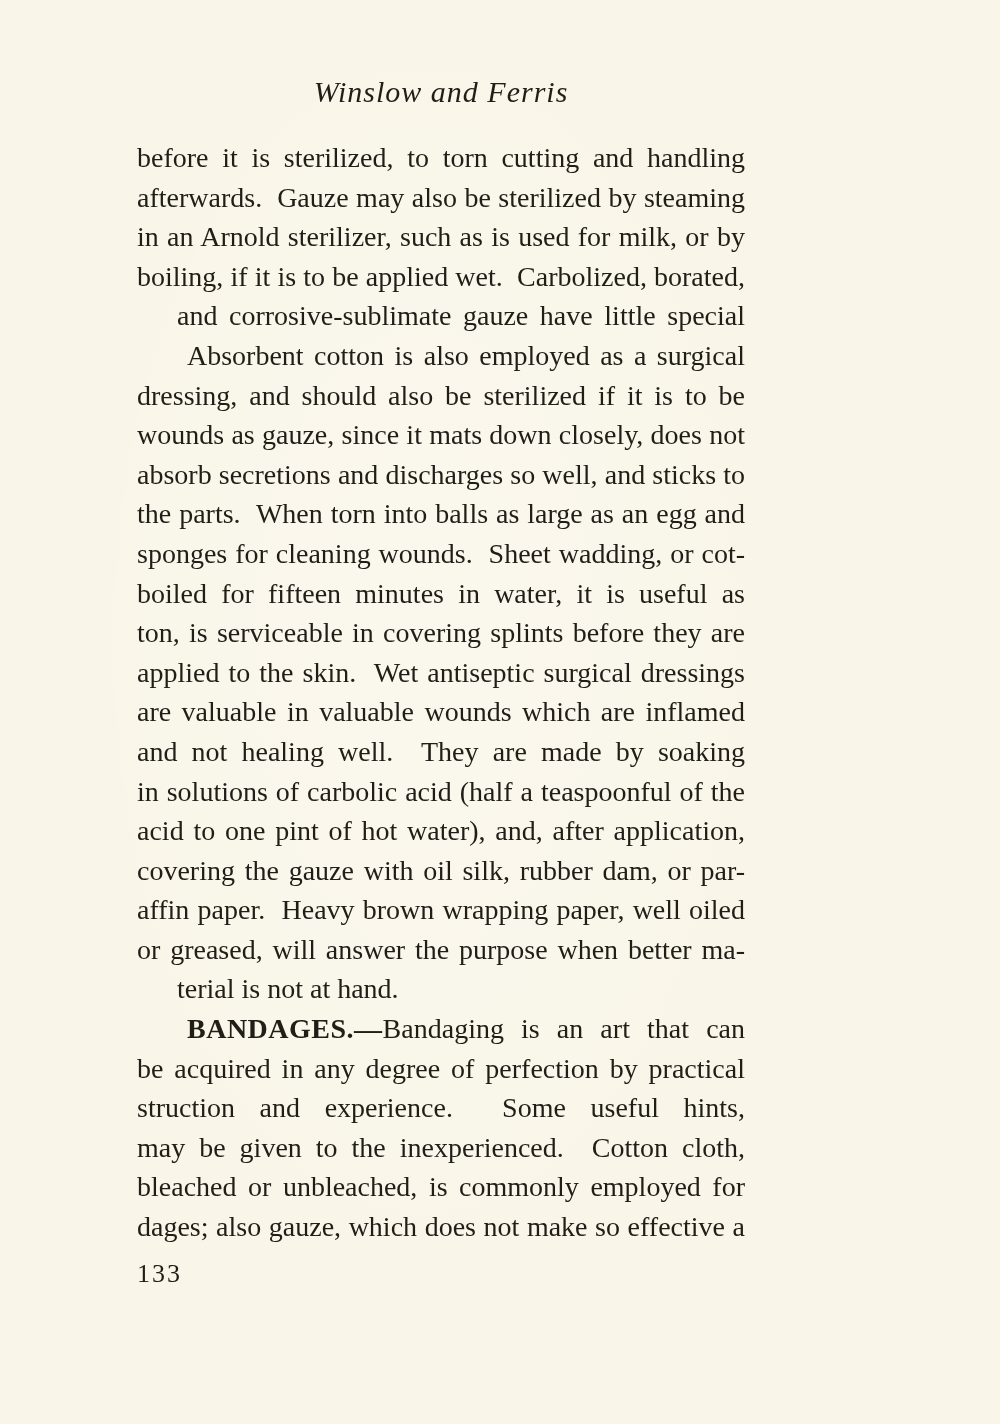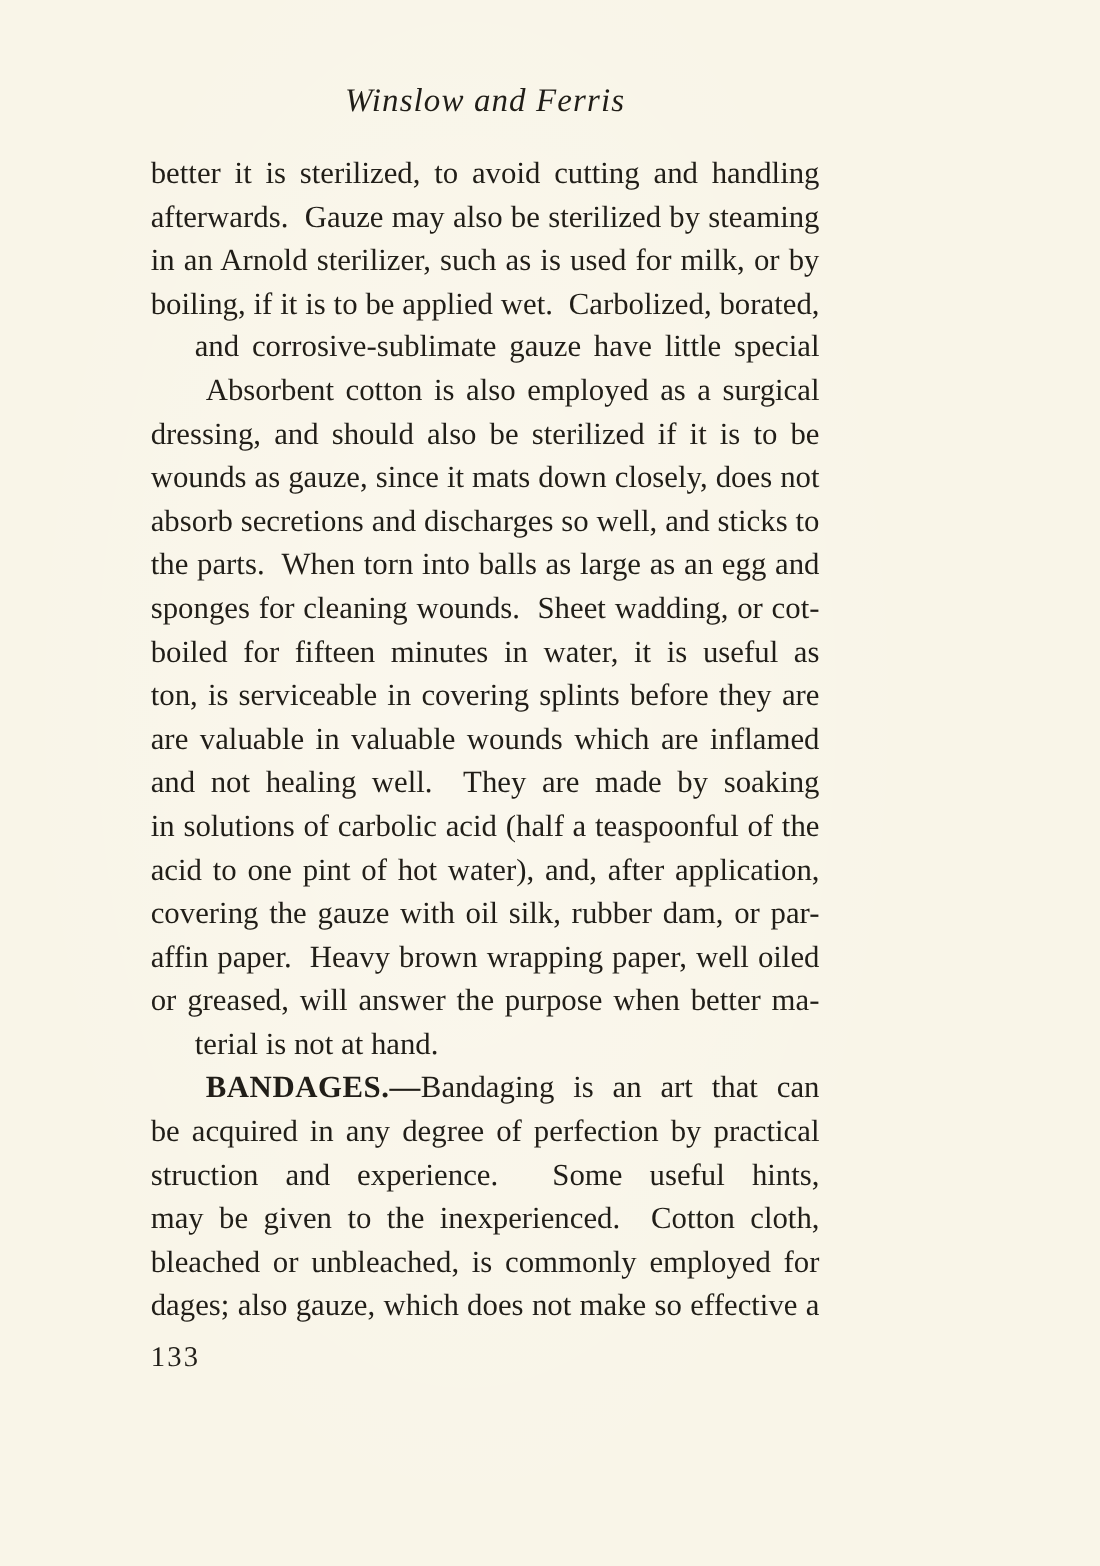--- a/index.html
+++ b/index.html
@@ -64,35 +64,36 @@
   }
 </style>
 </head>
 <body>
 
 <div class="page">
   <div class="running-head">Winslow and Ferris</div>
 
   <div class="body-text">
       <div class="para">
-        <div class="line">better it is sterilized, to avoid cutting and handling</div>
+        <div class="line">before it is sterilized, to torn cutting and handling</div>
         <div class="line">afterwards.&nbsp; Gauze may also be sterilized by steaming</div>
         <div class="line">in an Arnold sterilizer, such as is used for milk, or by</div>
         <div class="line">boiling, if it is to be applied wet.&nbsp; Carbolized, borated,</div>
         <div class="line last">and corrosive-sublimate gauze have little special value.</div>
       </div>
       <div class="para">
         <div class="line indent">Absorbent cotton is also employed as a surgical</div>
         <div class="line">dressing, and should also be sterilized if it is to be</div>
         <div class="line">wounds as gauze, since it mats down closely, does not</div>
         <div class="line">absorb secretions and discharges so well, and sticks to</div>
         <div class="line">the parts.&nbsp; When torn into balls as large as an egg and</div>
         <div class="line">sponges for cleaning wounds.&nbsp; Sheet wadding, or cot-</div>
         <div class="line">boiled for fifteen minutes in water, it is useful as</div>
         <div class="line">ton, is serviceable in covering splints before they are</div>
+        <div class="line">applied to the skin.&nbsp; Wet antiseptic surgical dressings</div>
         <div class="line">are valuable in valuable wounds which are inflamed</div>
         <div class="line">and not healing well.&nbsp; They are made by soaking gauze</div>
         <div class="line">in solutions of carbolic acid (half a teaspoonful of the</div>
         <div class="line">acid to one pint of hot water), and, after application,</div>
         <div class="line">covering the gauze with oil silk, rubber dam, or par-</div>
         <div class="line">affin paper.&nbsp; Heavy brown wrapping paper, well oiled</div>
         <div class="line">or greased, will answer the purpose when better ma-</div>
         <div class="line last">terial is not at hand.</div>
       </div>
       <div class="para">

